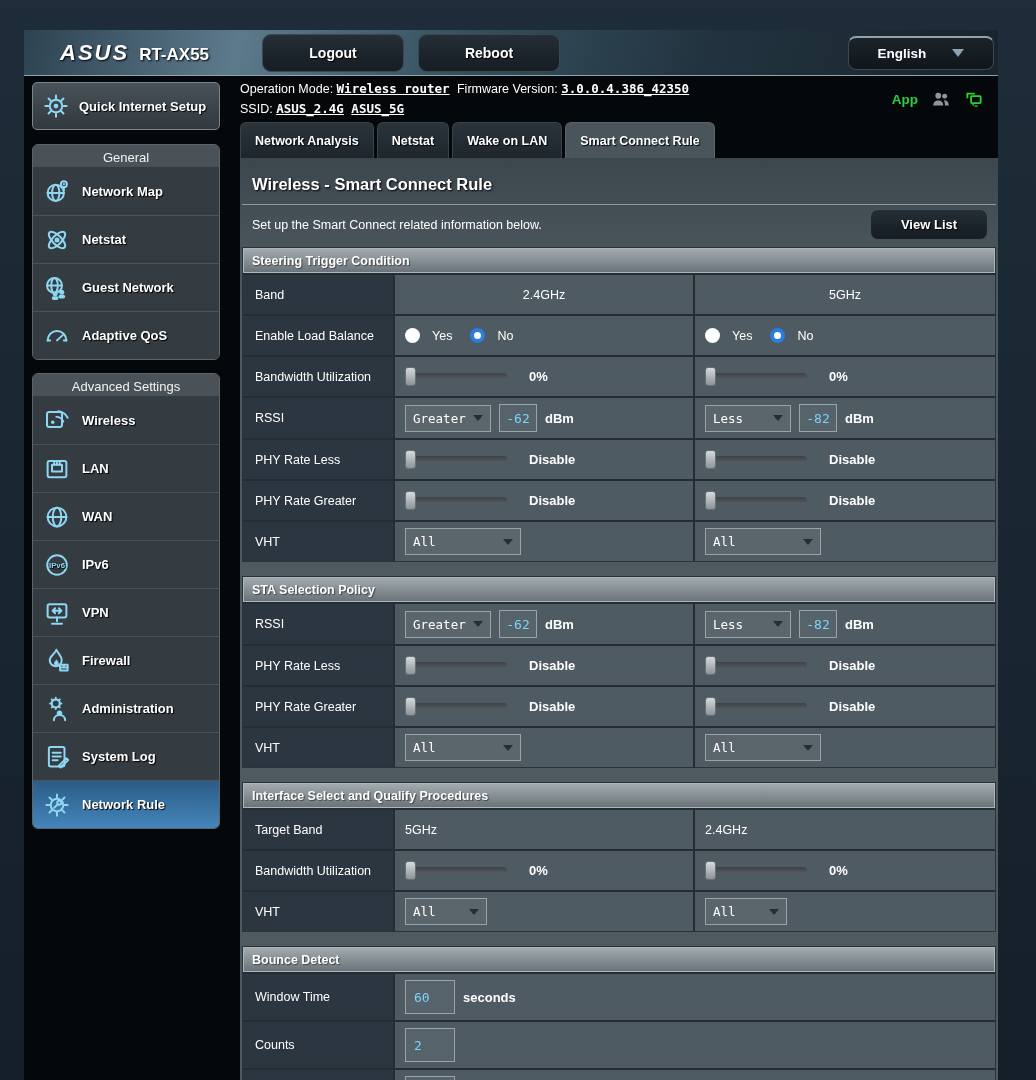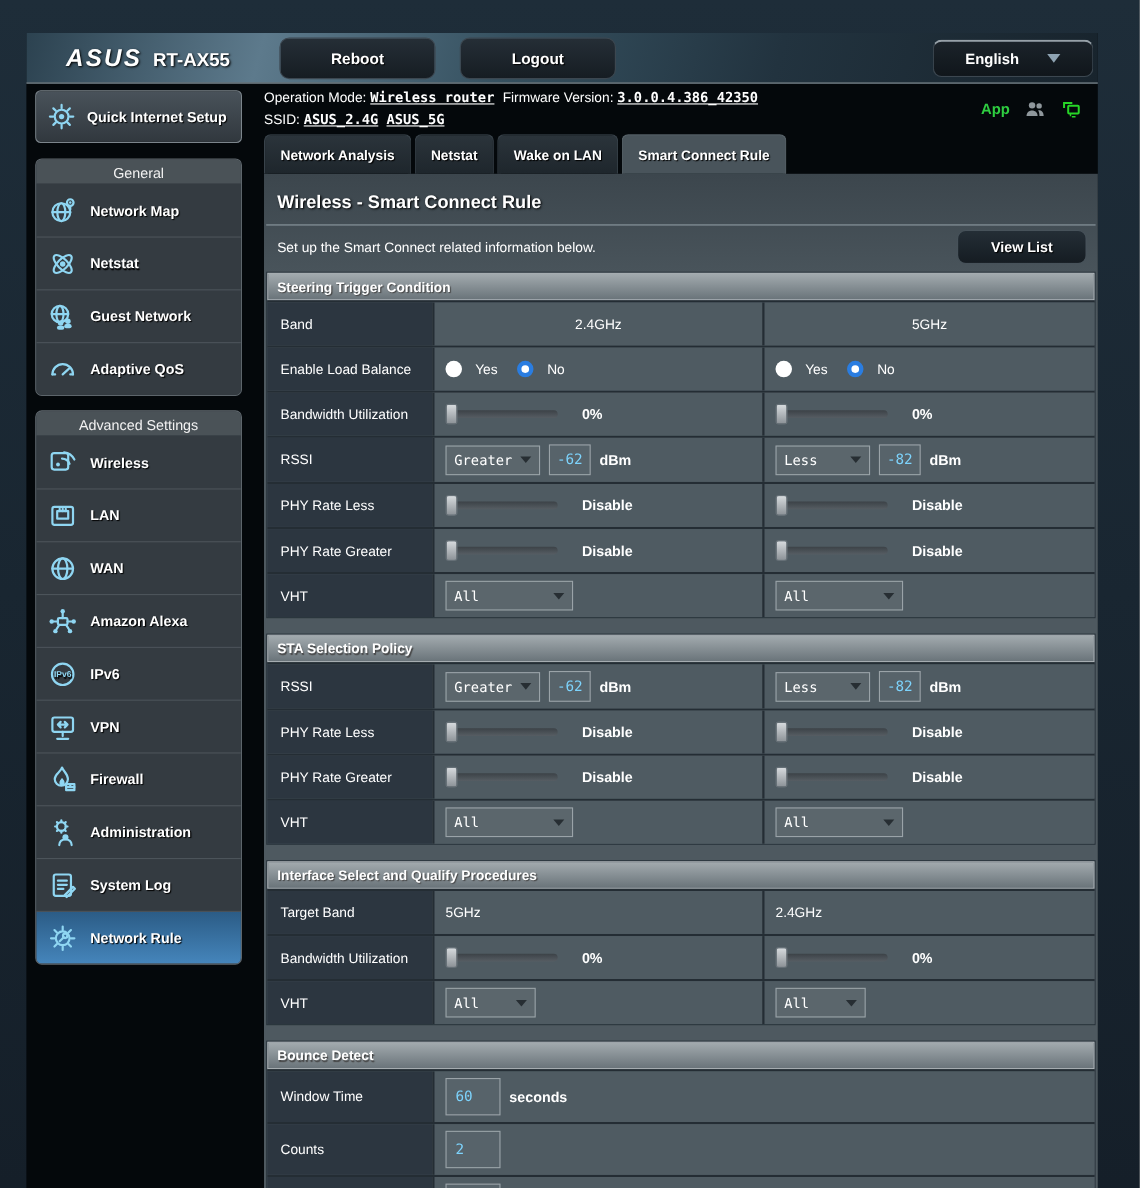--- a/index.html
+++ b/index.html
@@ -249,22 +249,22 @@
   </defs>
 </svg>
 
 <div class="app">
 
   <div class="banner">
     <div class="brand">
       <span class="logo">ASUS</span>
       <span class="model">RT-AX55</span>
     </div>
+    <button class="top-btn btn-logout">Logout</button>
     <button class="top-btn btn-reboot">Reboot</button>
-    <button class="top-btn btn-logout">Logout</button>
     <div class="lang-btn">
       <span>English</span>
       <span class="lang-caret"></span>
     </div>
   </div>
 
   <div class="info-row">
     <div class="info-text">
       <div>
         <span class="info-label">Operation Mode:</span>
@@ -590,26 +590,20 @@
         <span>LAN</span>
       </div>
       <div class="side-item">
         <span class="side-icon"><svg>
               <use href="#sym-globe"></use>
             </svg></span>
         <span>WAN</span>
       </div>
       <div class="side-item">
         <span class="side-icon"><svg>
-              <use href="#sym-alexa"></use>
-            </svg></span>
-        <span>Amazon Alexa</span>
-      </div>
-      <div class="side-item">
-        <span class="side-icon"><svg>
               <use href="#sym-ipv6"></use>
             </svg></span>
         <span>IPv6</span>
       </div>
       <div class="side-item">
         <span class="side-icon"><svg>
               <use href="#sym-vpn"></use>
             </svg></span>
         <span>VPN</span>
       </div>

